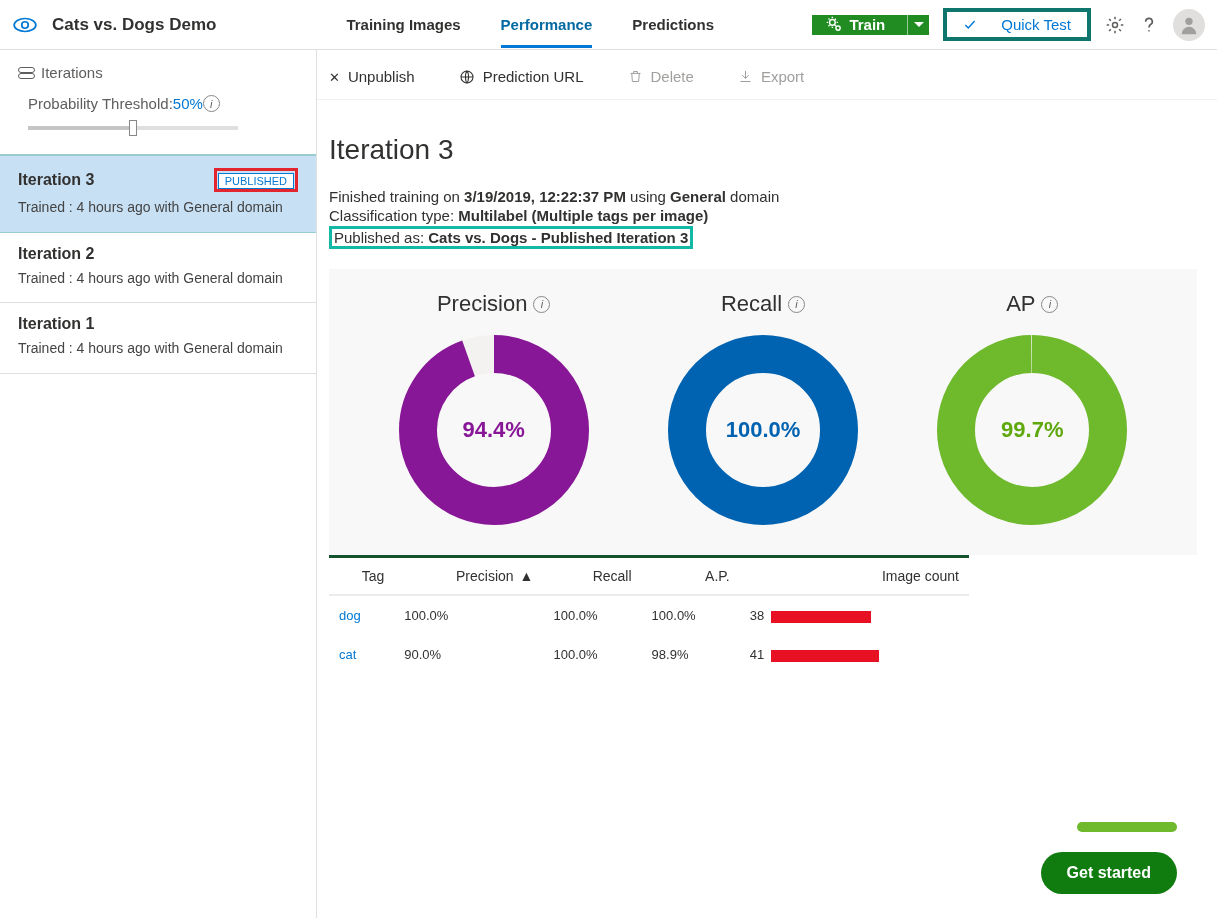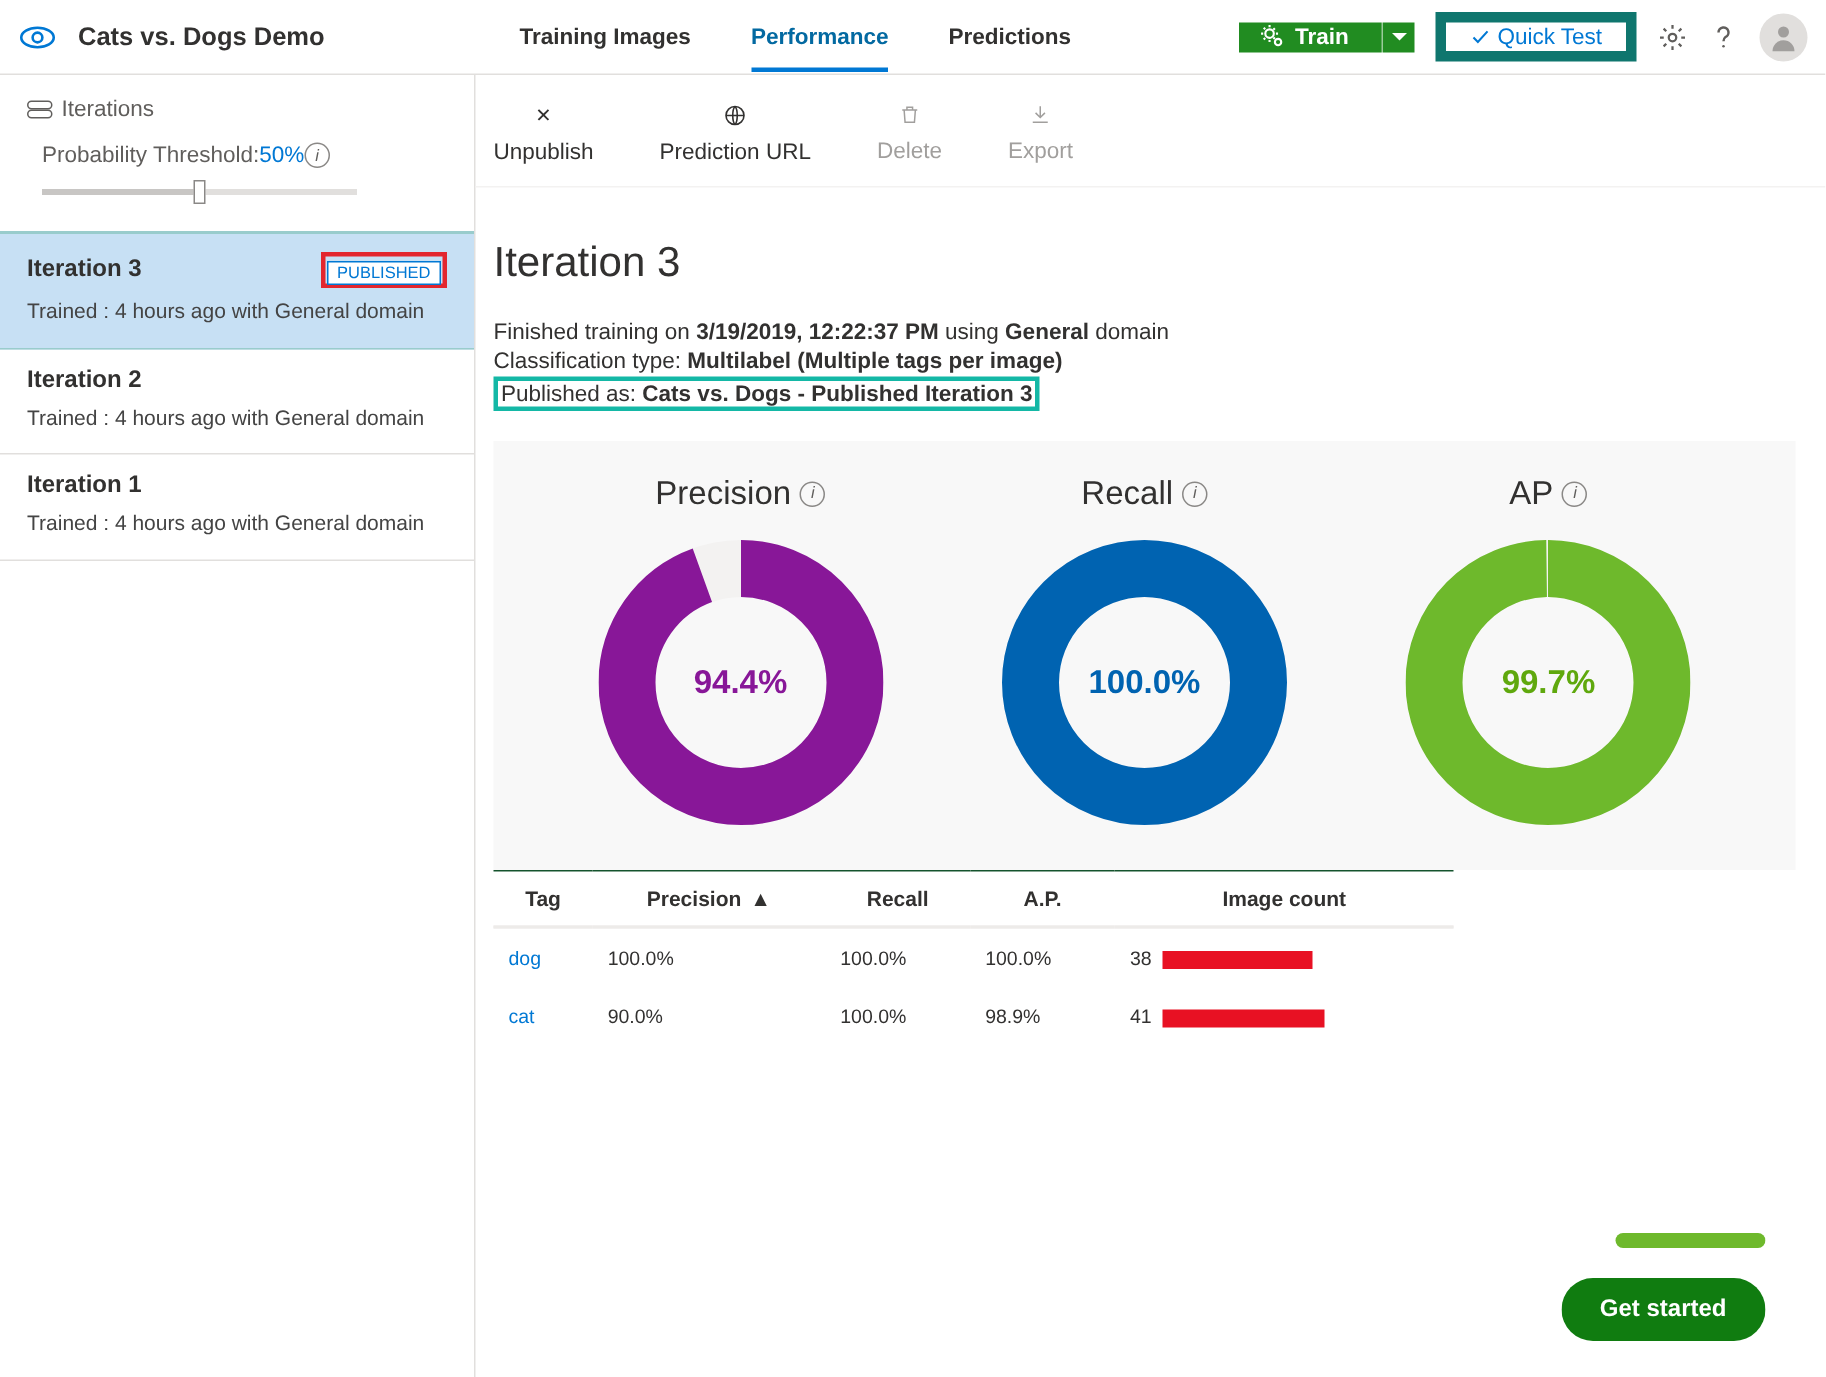--- a/index.html
+++ b/index.html
@@ -9,21 +9,21 @@
   .header { display: flex; align-items: center; height: 50px; border-bottom: 1px solid #e1dfdd; padding: 0 12px; }
   .eye-icon { width: 26px; height: 26px; margin-right: 14px; color: #0078d4; }
   .project-title { font-size: 17px; font-weight: 600; color: #323130; margin-right: 40px; }
   .tabs { display: flex; gap: 40px; margin-left: 90px; }
   .tab { font-size: 15px; padding: 14px 0 12px; cursor: pointer; color: #323130; border-bottom: 3px solid transparent; font-weight: 600; }
   .tab.active { color: #0369a1; border-bottom-color: #0078d4; }
   .header-right { margin-left: auto; display: flex; align-items: center; gap: 14px; }
   .btn-train { background: #218c21; color: #fff; display: flex; align-items: center; border: none; height: 20px; }
   .btn-train-main { padding: 0 22px 0 14px; display: flex; align-items: center; gap: 6px; font-size: 15px; font-weight: 600; cursor: pointer; }
   .btn-train-caret { border-left: 1px solid rgba(255,255,255,.55); height: 33px; width: 22px; display: flex; align-items: center; justify-content: center; cursor: pointer;}
-  .btn-quicktest { border: 7px solid #0f766e; color: #0078d4; background: #fff; height: 33px; padding: 0 16px; display: flex; align-items: center; gap: 4px; font-size: 15px; cursor: pointer; }
+  .btn-quicktest { border: 4px solid #0f766e; color: #0078d4; background: #fff; height: 33px; padding: 0 16px; display: flex; align-items: center; gap: 24px; font-size: 15px; cursor: pointer; }
   .hdr-ico { color: #605e5c; cursor: pointer; }
   .avatar { width: 32px; height: 32px; border-radius: 50%; background: #e1dfdd; display: flex; align-items: center; justify-content: center; color: #a19f9d; }
 
   
   .layout { display: flex; }
   .sidebar { width: 317px; border-right: 1px solid #e1dfdd; min-height: 868px; }
   .main { flex: 1; padding: 0 0 40px 0; }
 
   
   .sb-header { display: flex; align-items: center; gap: 8px; padding: 14px 18px 8px; color: #605e5c; font-size: 15px; }
@@ -37,21 +37,21 @@
   .iter { padding: 12px 18px 14px; border-bottom: 1px solid #e1dfdd; cursor: pointer; }
   .iter.active { background: #c7e0f4; border-top: 2px solid #9cc; border-bottom: 1px solid #9cc; }
   .iter-top { display: flex; align-items: center; justify-content: space-between; }
   .iter-name { font-size: 16px; font-weight: 600; }
   .pub-badge-wrap { border: 3px solid #e3262e; padding: 1px; }
   .pub-badge { border: 1px solid #0078d4; color: #0078d4; font-size: 11px; padding: 1px 6px; background: #fff; }
   .iter-sub { font-size: 14px; color: #444; margin-top: 6px; line-height: 1.4; }
 
   
   .action-bar { display: flex; align-items: center; gap: 44px; padding: 18px 0 14px 12px; border-bottom: 1px solid #f3f2f1; font-size: 15px; }
-  .action { display: flex; align-items: center; gap: 8px; color: #323130; cursor: pointer; flex-direction: column; }
+  .action { display: flex; align-items: center; gap: 8px; color: #323130; cursor: pointer; }
   .action.muted { color: #a19f9d; }
   .xmark::before { content: "✕"; font-size: 13px; }
 
   .content { padding: 16px 20px 0 12px; }
   h1.iter-title { font-size: 28px; font-weight: 400; margin: 18px 0 22px; }
   .meta-line { font-size: 15px; margin-bottom: 2px; }
   .meta-line b { font-weight: 600; }
   .pubas-wrap { display: inline-block; border: 3px solid #14b8a6; padding: 0 0; }
   .pubas-inner { padding: 0 2px; }
 
@@ -62,21 +62,21 @@
   .donut { position: relative; width: 190px; height: 190px; margin: 0 auto; }
   .donut svg { width: 190px; height: 190px; transform: rotate(-90deg); }
   .donut-text { position: absolute; inset: 0; display: flex; align-items: center; justify-content: center; font-size: 22px; font-weight: 600; }
   .c-purple { color: #881798; }
   .c-blue { color: #0063b1; }
   .c-green { color: #5fa80d; }
 
   
   h2.section { font-size: 22px; font-weight: 400; margin: 36px 0 20px; }
   table.perf { width: 640px; border-collapse: collapse; }
-  table.perf th { text-align: center; font-weight: 700; font-size: 14px; padding: 10px 10px; border-top: 1px solid #14532d; border-bottom: 2px solid #edebe9; }
+  table.perf th { text-align: right; font-weight: 400; font-size: 14px; padding: 10px 10px; border-top: 3px solid #14532d; border-bottom: 2px solid #edebe9; }
   table.perf td { padding: 12px 10px; font-size: 13px; }
   .tag-link { color: #0078d4; cursor: pointer; }
   .sort-caret { margin-left: 6px; }
   .bar { display: inline-block; height: 12px; background: #e81123; vertical-align: middle; }
 
   .info-ico { display: inline-flex; width: 17px; height: 17px; border: 1px solid #8a8886; border-radius: 50%; align-items: center; justify-content: center; font-size: 11px; color: #605e5c; font-style: italic; }
 
   .fab-wrap { position: fixed; right: 40px; bottom: 24px; display: flex; flex-direction: column; align-items: flex-end; gap: 20px; }
   .fab-bar { width: 100px; height: 10px; background: #6eb92c; border-radius: 5px; }
   .fab { background: #107c10; color: #fff; border-radius: 999px; padding: 12px 26px; font-size: 16px; font-weight: 600; cursor: pointer; }

